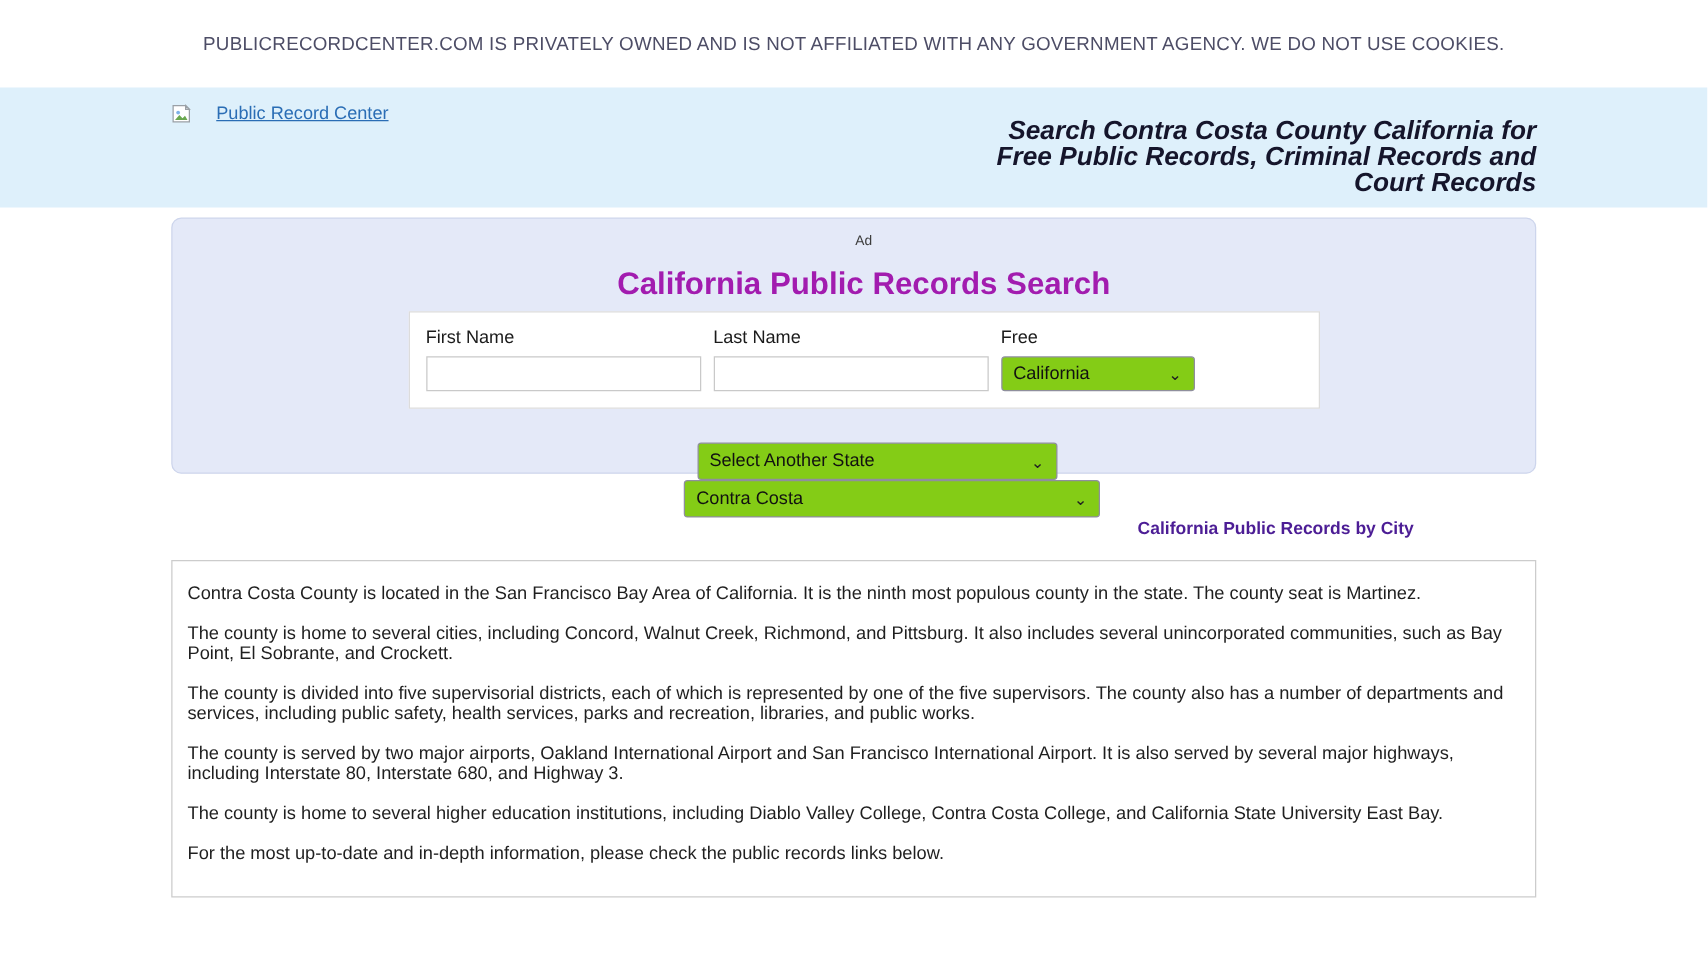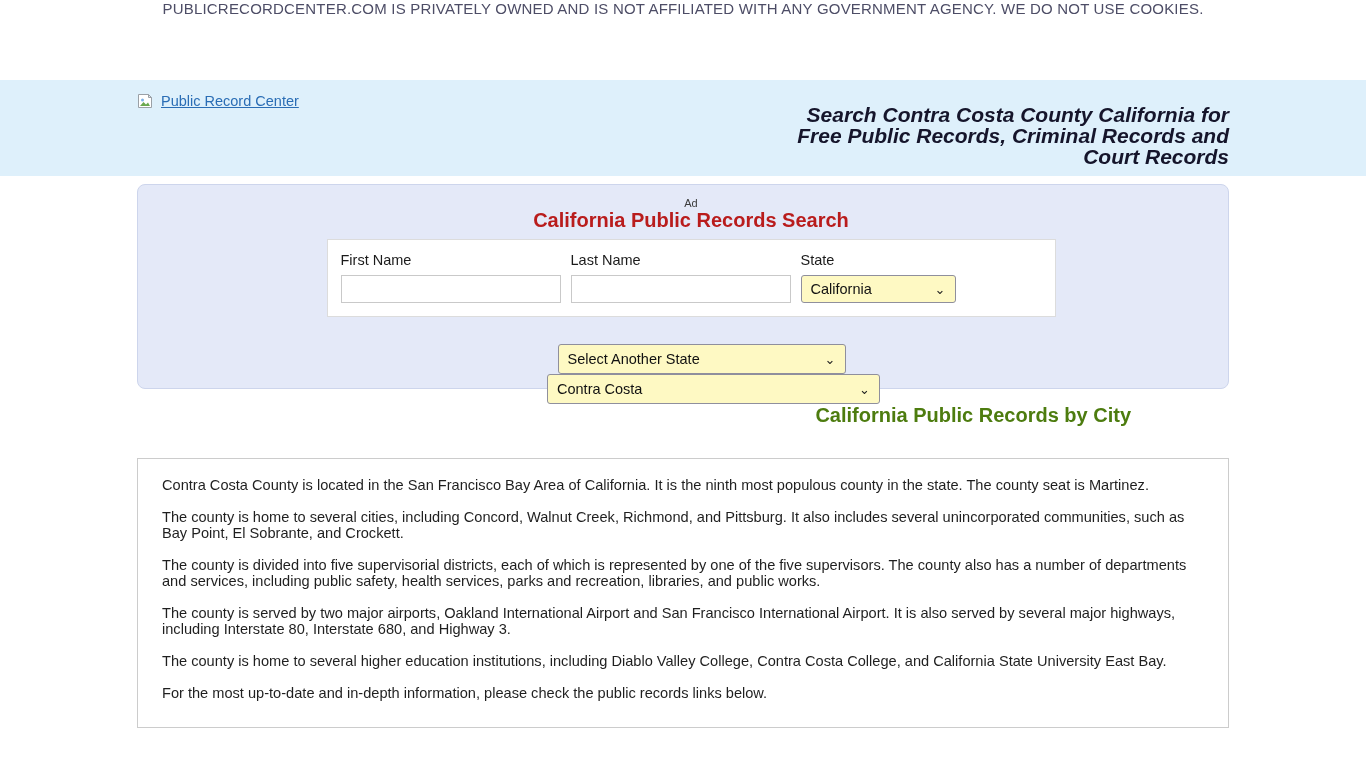--- a/index.html
+++ b/index.html
@@ -1,62 +1,62 @@
 <!DOCTYPE html>
 <html><head>
 <meta charset="utf-8">
 <style>
   * { margin: 0; padding: 0; box-sizing: border-box; }
   html, body { width: 1366px; height: 768px; overflow: hidden; background: #ffffff;
     font-family: "Liberation Sans", sans-serif; }
 
   
-  .top-bar { width: 100%; height: 80px; background: #ffffff; display: flex;
-    justify-content: center; }
+  .top-bar { width: 100%; height: 70px; background: #ffffff; display: flex;
+    align-items: center; justify-content: center; }
   .top-bar .disclaimer { color: #4d4d66; font-size: 15px; letter-spacing: 0.2px; }
 
   
   .header-band { width: 100%; height: 96px; background: #def0fb; }
   .header-inner { width: 1092px; margin: 0 auto; display: flex;
     justify-content: space-between; padding-top: 12px; }
-  .logo-link { display: inline-flex; align-items: center; gap: 8px;
+  .logo-link { display: inline-flex; align-items: center; gap: 20px;
     color: #2a6db5; text-decoration: underline; font-size: 14.5px; cursor: pointer; height: 18px; }
   .broken-img { width: 16px; height: 16px; display: inline-block; flex: 0 0 16px; }
   .tagline { width: 460px; text-align: right; font-size: 21px; font-weight: bold;
     font-style: italic; color: #15152b; line-height: 21px; padding-top: 12px; }
 
   
   .search-panel { width: 1092px; margin: 8px auto 0 auto; height: 205px;
     background: #e4e9f8; border: 1px solid #cdd5ec; border-radius: 8px;
     position: relative; padding-left: 16px; }
   .ad-label { text-align: center; font-size: 11px; color: #3c3c3c; padding-top: 12px; }
-  .panel-title { text-align: center; font-size: 20px; font-weight: bold;
-    color: #b91c1c; margin-top: 0; }
+  .panel-title { text-align: center; font-size: 25px; font-weight: bold;
+    color: #a21caf; margin-top: 14px; }
   .form-box { width: 729px; margin: 7px auto 0 auto; height: 78px; background: #ffffff;
     border: 1px solid #dcdcdc; padding: 12px 13px 0 13px; display: flex; gap: 5px; }
   .field { width: 225px; }
   .field label { display: block; font-size: 14.5px; color: #1b1b1b; margin-bottom: 7px; }
   .field input { width: 220px; height: 28px; border: 1px solid #c9c9c9;
     background: #fff; font-size: 14px; padding: 0 6px; outline: none; }
-  .selectbox { height: 30px; background: #fef9c3; border: 1px solid #8f8f9d;
+  .selectbox { height: 30px; background: #84cc16; border: 1px solid #8f8f9d;
     border-radius: 3px; display: inline-flex; align-items: center;
     justify-content: space-between; padding: 0 9px; font-size: 14.5px; color: #111;
     cursor: pointer; }
   .selectbox .chev { font-size: 13px; color: #222; margin-left: 10px; line-height: 1; }
   .state-select { width: 155px; height: 28px; }
   .selects-row { display: flex; align-items: center; margin: 27px 0 0 21px; flex-direction: column; }
   .state-again-select { width: 288px; }
   .county-select { width: 333px; margin-left: 24px; }
-  .city-link { color: #4d7c0f; font-weight: bold; font-size: 20px; margin-left: auto;
+  .city-link { color: #4c1d95; font-weight: bold; font-size: 14px; margin-left: auto;
     margin-right: 97px; cursor: pointer; text-decoration: none; }
 
   
   .about-box { width: 1092px; margin: 69px auto 0 auto; background: #ffffff;
     border: 1px solid #cccccc; padding: 2px 12px 10px 12px; }
-  .about-box p { font-size: 14.6px; line-height: 16px; color: #1f1f1f; margin: 16px 12px; }
+  .about-box p { font-size: 14.6px; line-height: 16px; color: #1f1f1f; margin: 16px 0; }
 </style>
 </head>
 <body>
 
 <div class="top-bar">
   <div class="disclaimer">PUBLICRECORDCENTER.COM IS PRIVATELY OWNED AND IS NOT AFFILIATED WITH ANY GOVERNMENT AGENCY. WE DO NOT USE COOKIES.</div>
 </div>
 
 <div class="header-band">
   <div class="header-inner">
@@ -82,21 +82,21 @@
   <div class="form-box">
     <div class="field">
       <label>First Name</label>
       <input type="text" placeholder="" style="">
     </div>
     <div class="field">
       <label>Last Name</label>
       <input type="text" placeholder="" style="">
     </div>
     <div class="field">
-      <label>State</label>
+      <label>Free</label>
       <div class="selectbox state-select">
         <span>California</span>
         <span class="chev">⌄</span>
       </div>
     </div>
   </div>
 
   <div class="selects-row">
     <div class="selectbox state-again-select">
       <span>Select Another State</span>

